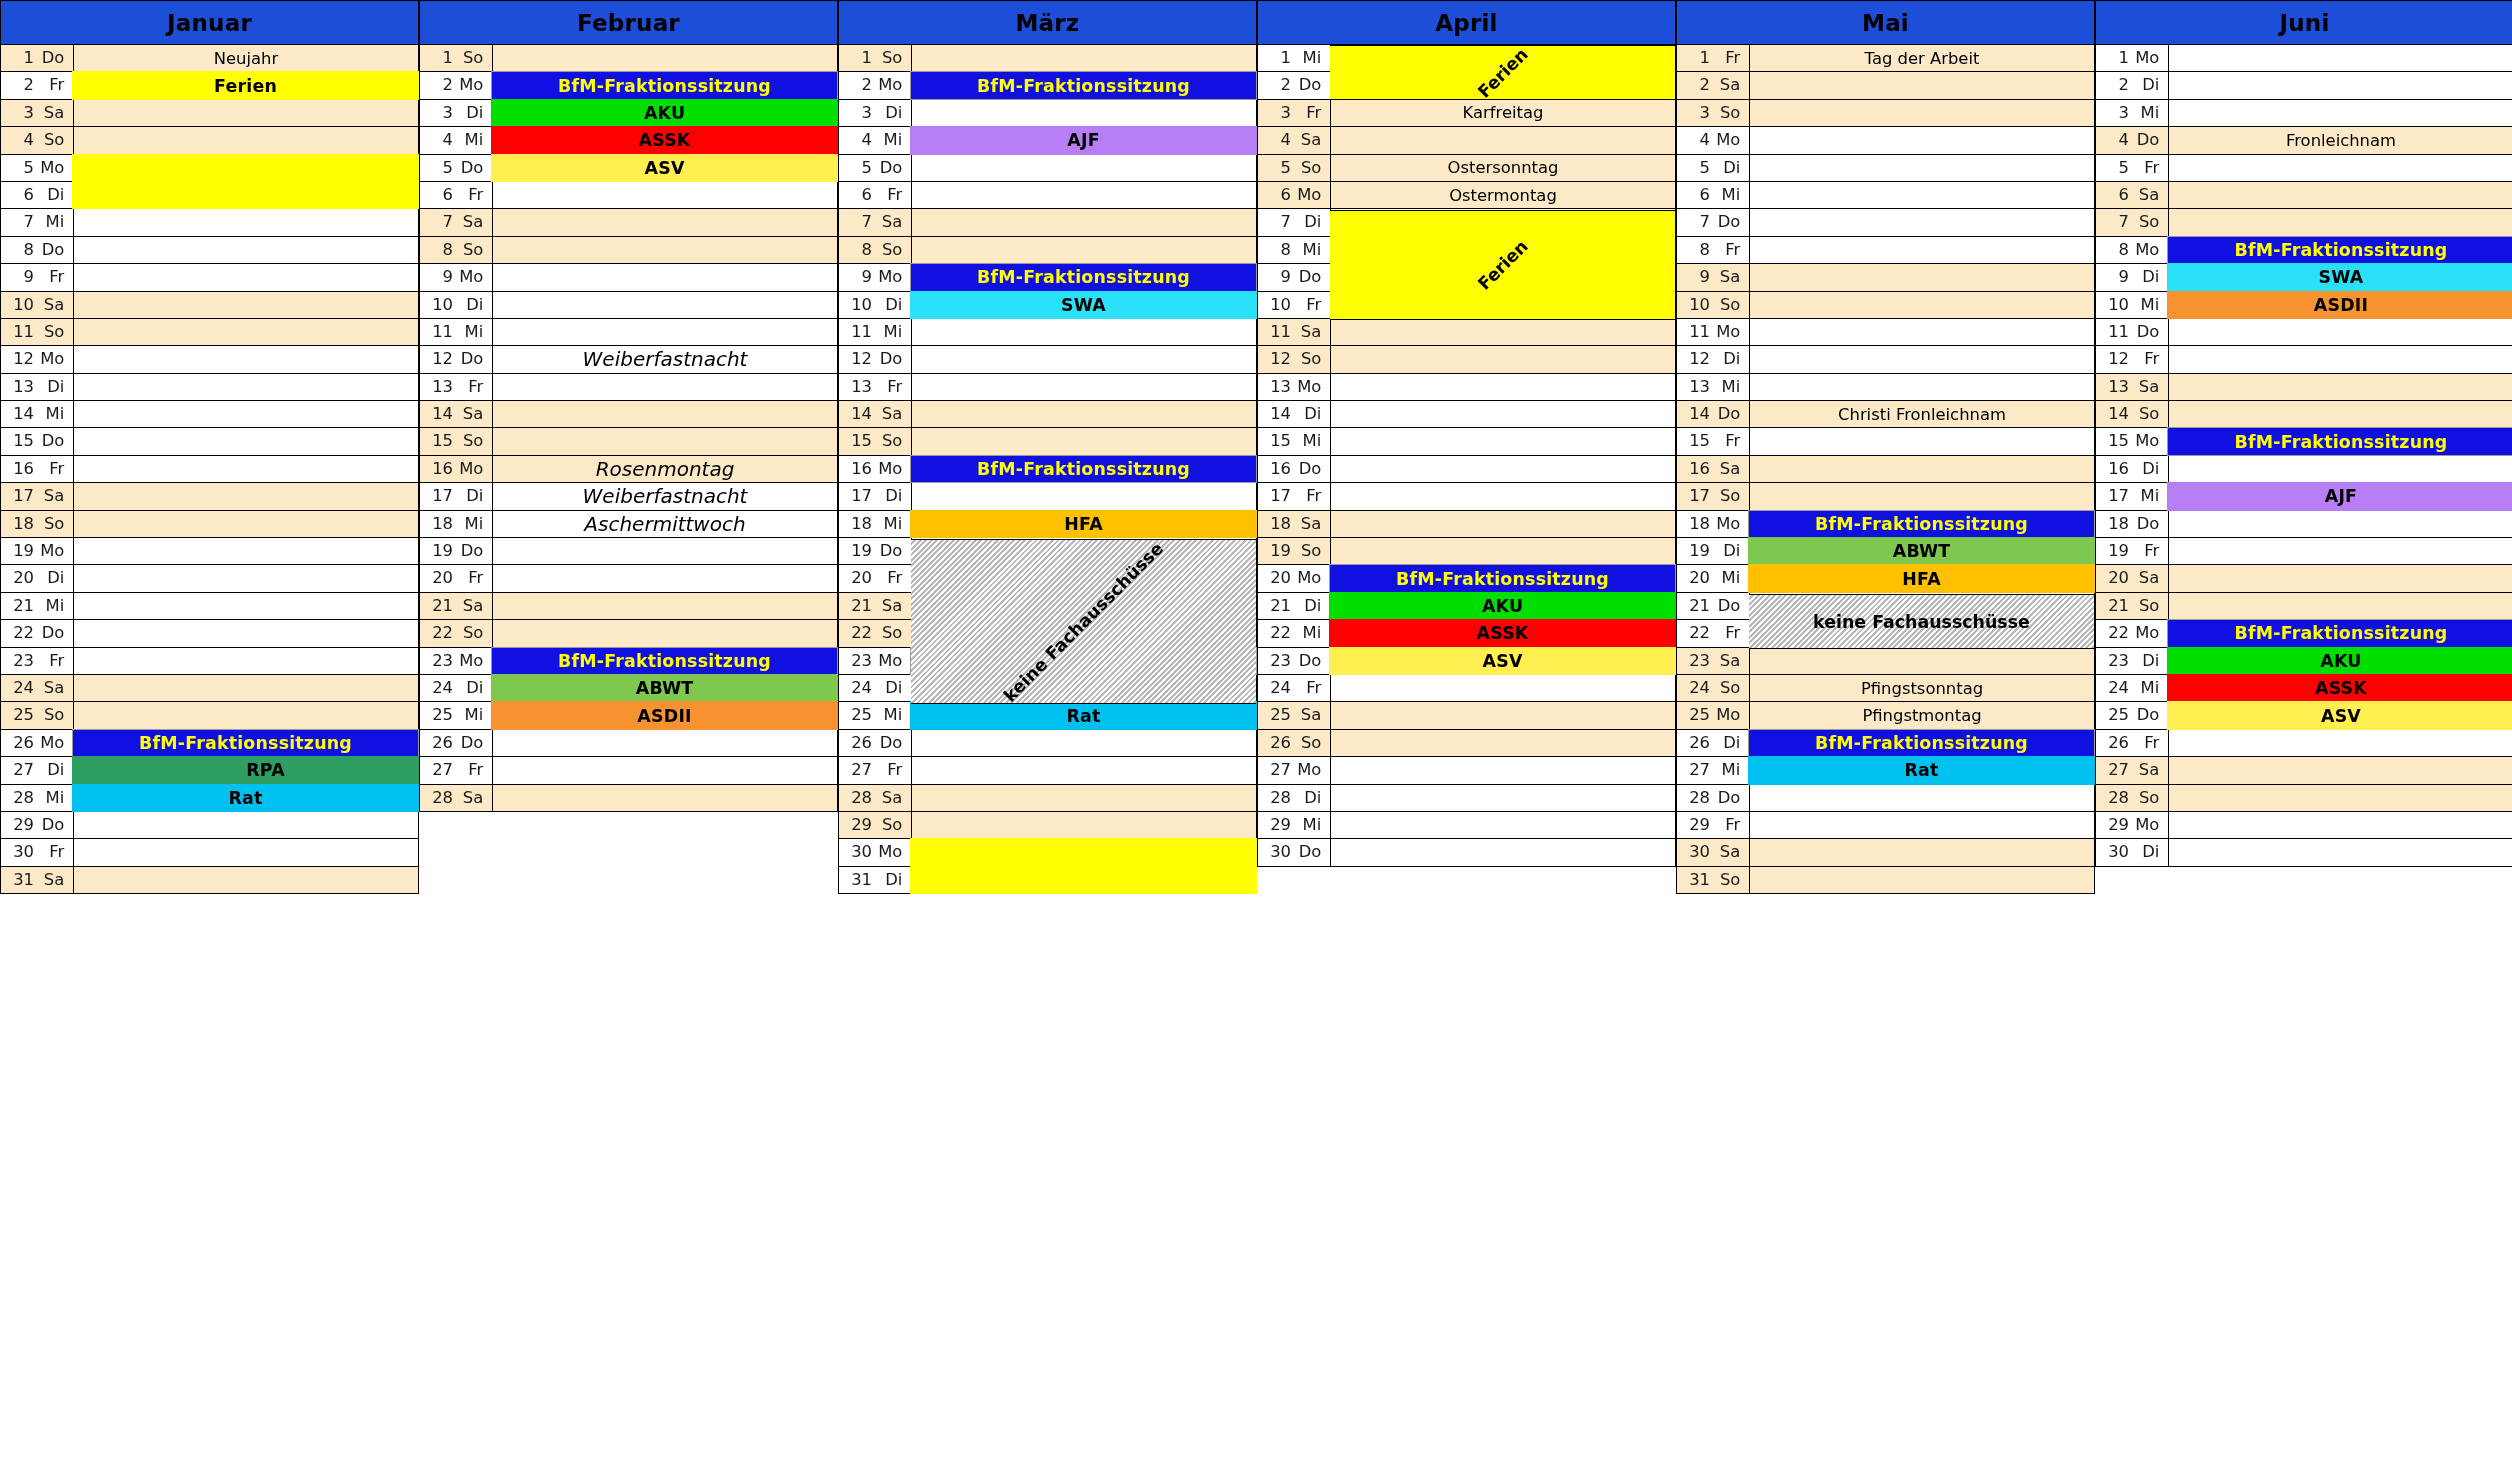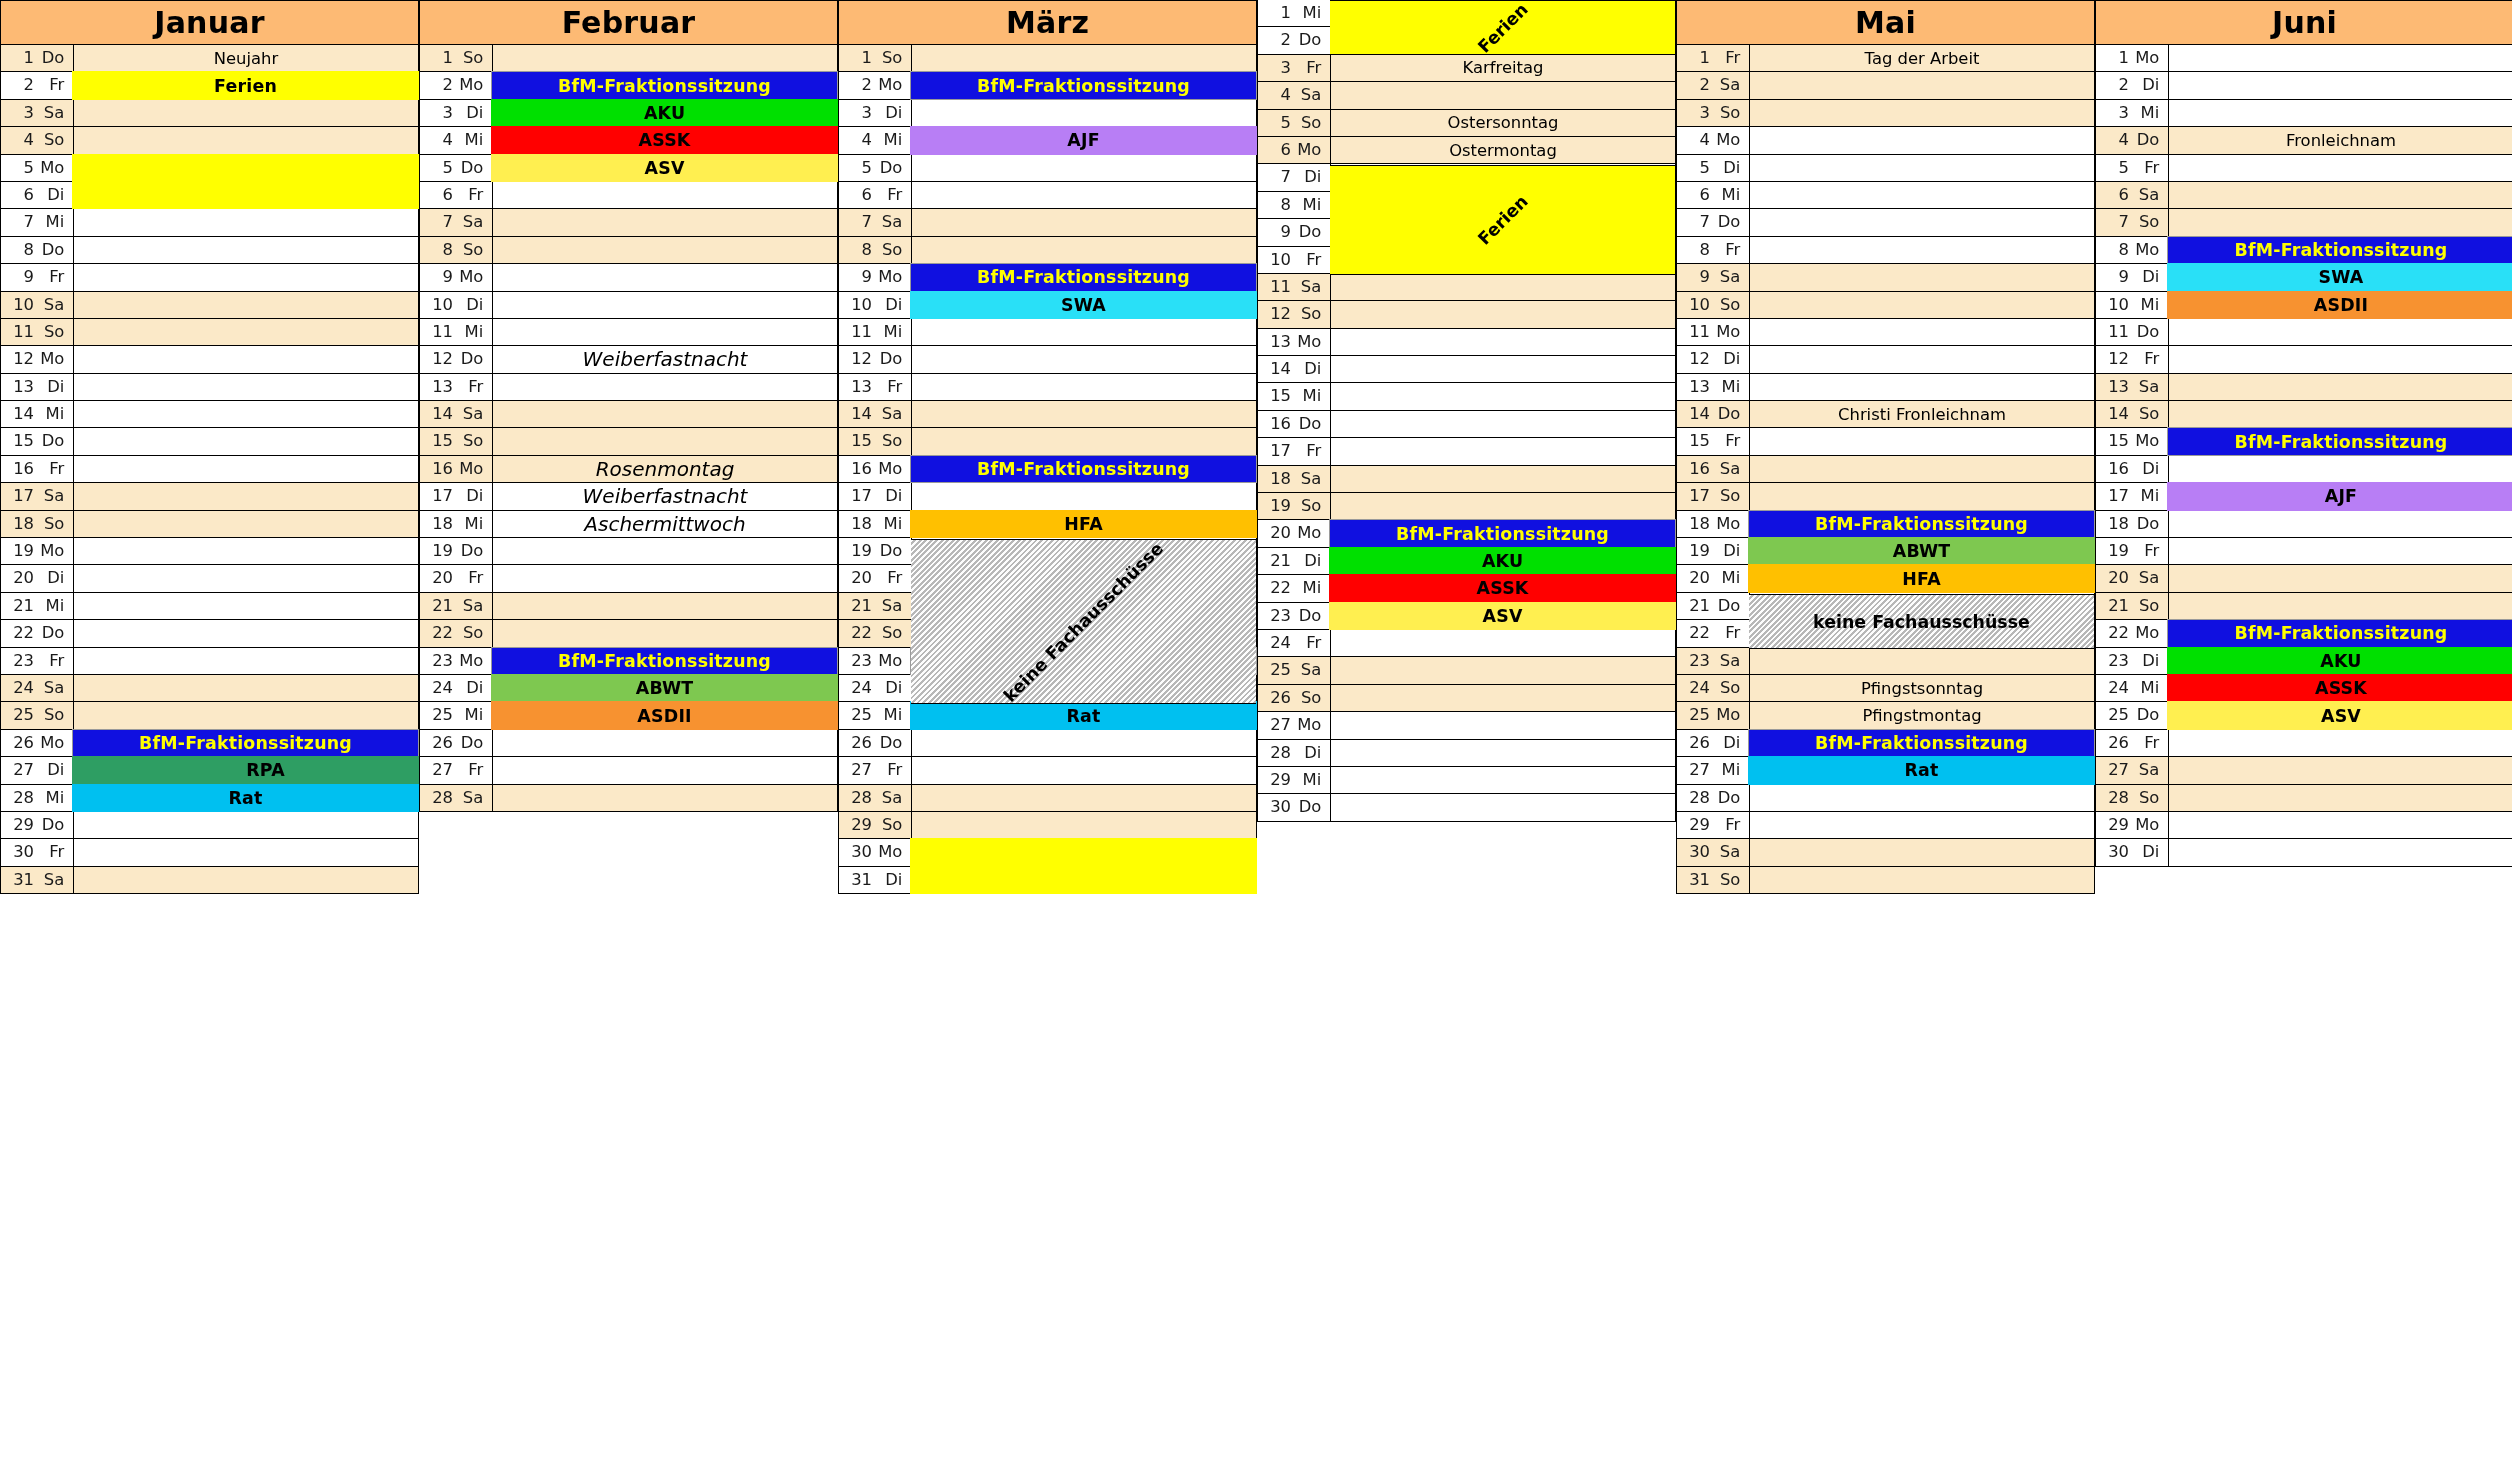--- a/index.html
+++ b/index.html
@@ -28,23 +28,23 @@
   .month-col.last { width: 419px; flex: 0 0 419px; }
 
   
   .month-head {
     height: 45px;
     border: 1.9px solid #000;
     border-right-width: 1px;
     display: flex;
     align-items: center;
     justify-content: center;
-    background: #fdba74;
+    background: #1d4ed8;
     font-weight: bold;
-    font-size: 30px;
+    font-size: 23px;
     color: #000;
     letter-spacing: 0.2px;
   }
   .month-col:first-child .month-head { border-left-width: 1.9px; }
   .month-col.last .month-head { border-right-width: 1.9px; }
 
   
   .days { position: relative; }
   .day-row {
     display: flex;
@@ -888,20 +888,21 @@
                 <span class="evtext"></span>
               </div>
             </div>
           </div>
           <div class="block hatch" style="top: 494px; left: 73px; right: 1px; height: 165px;">
             <span class="blocklabel rot45">keine Fachausschüsse</span>
           </div>
         </div>
       </div>
       <div class="month-col">
+        <div class="month-head">April</div>
         <div class="days">
           <div class="day-row">
             <div class="daycell">
               <span class="dnum">1</span>
               <span class="dname">Mi</span>
             </div>
             <div class="evcell"></div>
           </div>
           <div class="day-row">
             <div class="daycell">

